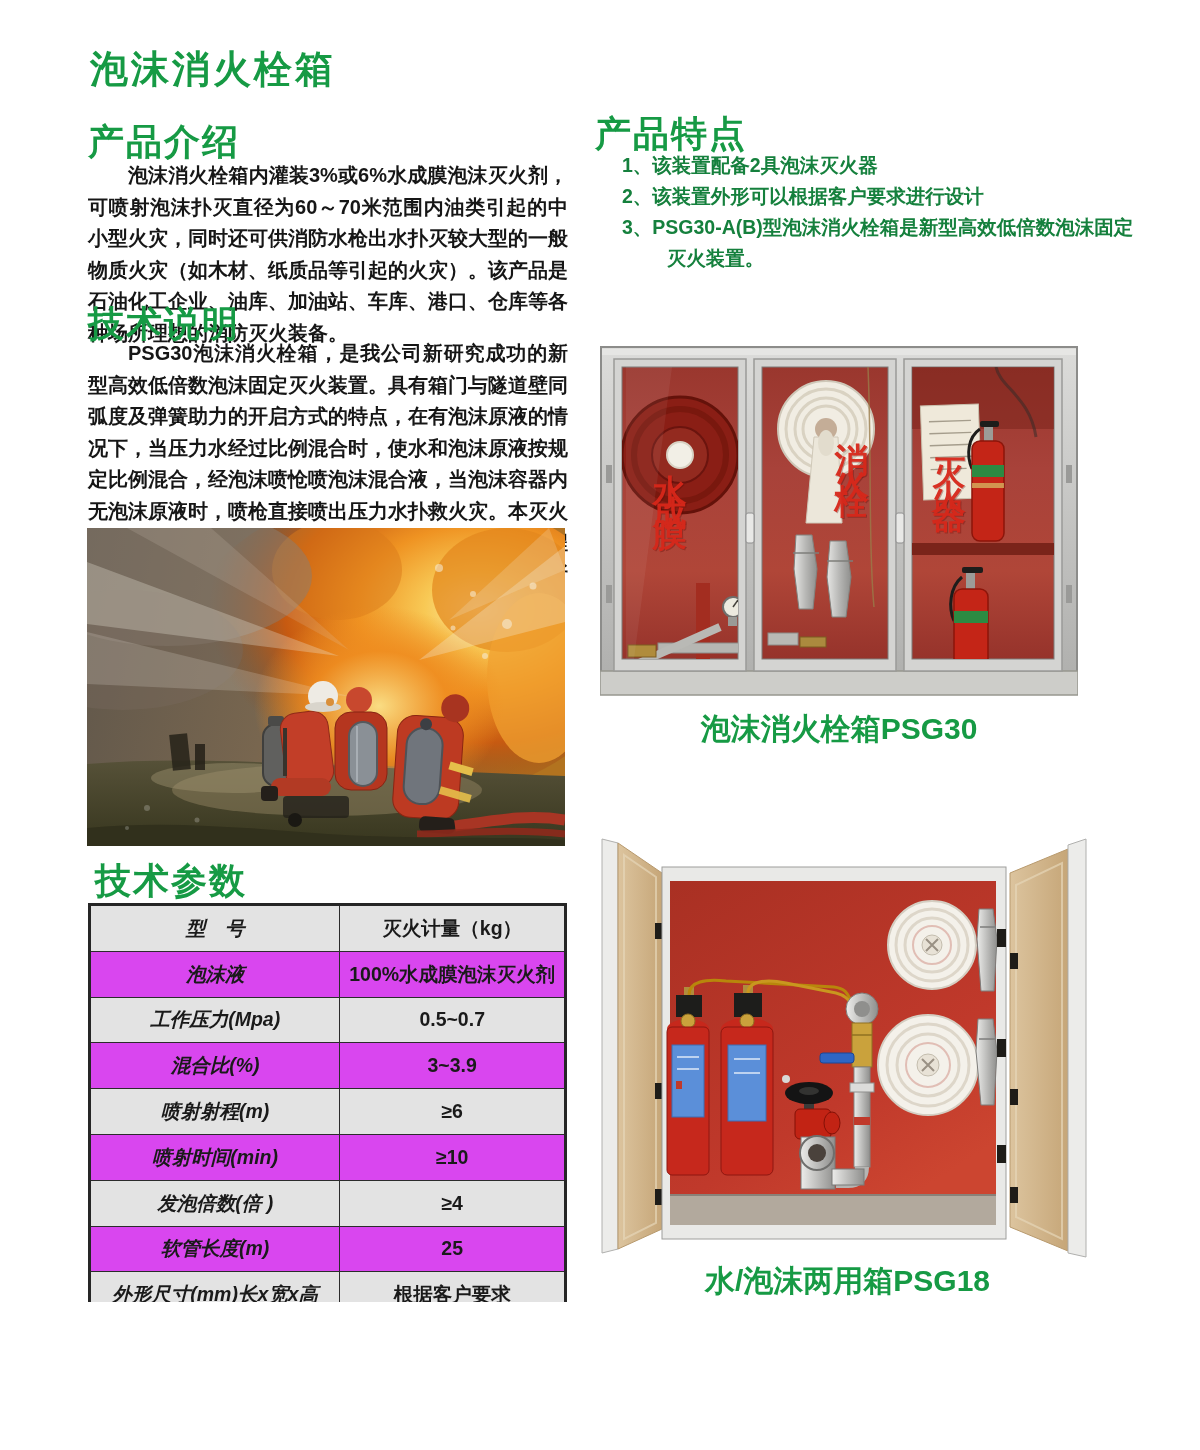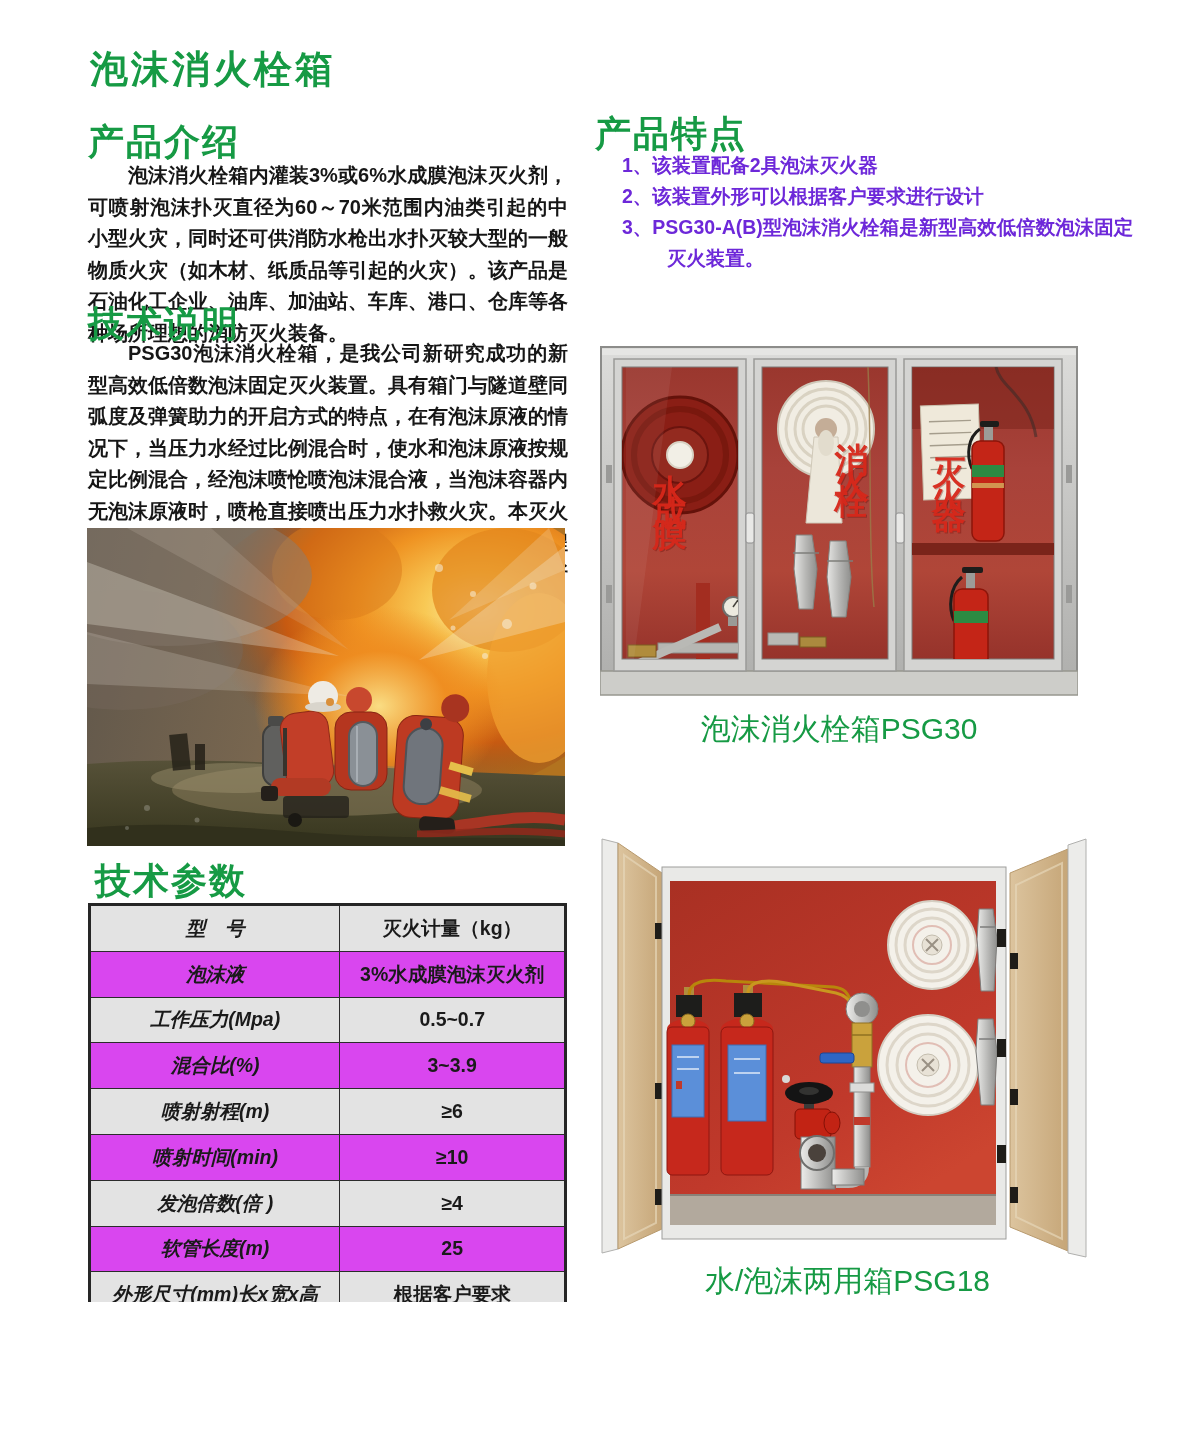--- a/index.html
+++ b/index.html
@@ -20,21 +20,21 @@
   .h-tech{left:88px;top:300px;}
   .h-params{left:95px;top:857px;}
   .body-par{
     position:absolute;margin:0;font-size:20px;line-height:31.5px;font-weight:700;
     text-align:justify;text-indent:2em;color:#161616;
   }
   .p-intro{left:88px;top:160px;width:480px;}
   .p-tech{left:88px;top:338px;width:480px;}
   .features-list{
     position:absolute;left:622px;top:150px;width:525px;margin:0;padding:0;list-style:none;
-    font-size:19.5px;line-height:31px;font-weight:700;color:#6d28d9;
+    font-size:19.5px;line-height:31px;font-weight:700;color:#15803d;
   }
   .features-list li{padding-left:2.3em;text-indent:-2.3em;}
   .photo{
     position:absolute;left:87px;top:528px;width:478px;height:318px;overflow:hidden;
   }
   .photo svg{display:block;width:100%;height:100%;}
   .params-table{
     position:absolute;left:88px;top:903px;width:479px;
     border-collapse:collapse;table-layout:fixed;
     border:3px solid #262626;
@@ -45,21 +45,21 @@
     padding:0 4px;background:#d946ef;
   }
   .params-table tr:nth-child(odd) td{background:#e3e3e3;}
   .params-table td.c1{width:50.5%;font-style:italic;}
   .fig{position:absolute;margin:0;}
   .fig-psg30{left:600px;top:345px;width:478px;}
   .fig-psg18{left:598px;top:833px;width:499px;}
   .fig .figimg{position:relative;line-height:0;}
   .fig svg{display:block;}
   .figcap{
-    display:block;text-align:center;font-size:30px;font-weight:400;
+    display:block;text-align:center;font-size:30px;font-weight:700;
     color:var(--accent-green,#169a44);line-height:1.2;
   }
   .fig-psg30 .figcap{margin-top:14px;}
   .fig-psg18 .figcap{margin-top:5px;}
   .glass-label{
     position:absolute;writing-mode:vertical-rl;text-orientation:upright;
     font-size:34px;font-weight:800;letter-spacing:21px;line-height:1;
     color:var(--glass-red,#d7271a);opacity:.95;
     text-shadow:1px 1px 0 rgba(90,10,5,.35);
   }
@@ -184,21 +184,21 @@
   <h2 class="sec-heading h-params">技术参数</h2>
 
   <table class="params-table">
     <tbody>
       <tr>
           <td class="c1">型　号</td>
           <td>灭火计量（kg）</td>
         </tr>
       <tr>
           <td class="c1">泡沫液</td>
-          <td>3%水成膜泡沫灭火剂</td>
+          <td>100%水成膜泡沫灭火剂</td>
         </tr>
       <tr>
           <td class="c1">工作压力(Mpa)</td>
           <td>0.5~0.7</td>
         </tr>
       <tr>
           <td class="c1">混合比(%)</td>
           <td>3~3.9</td>
         </tr>
       <tr>

